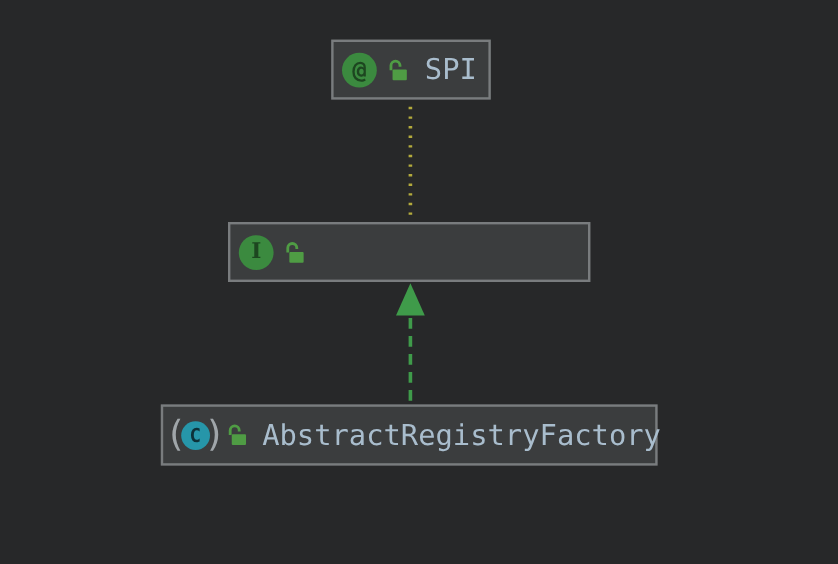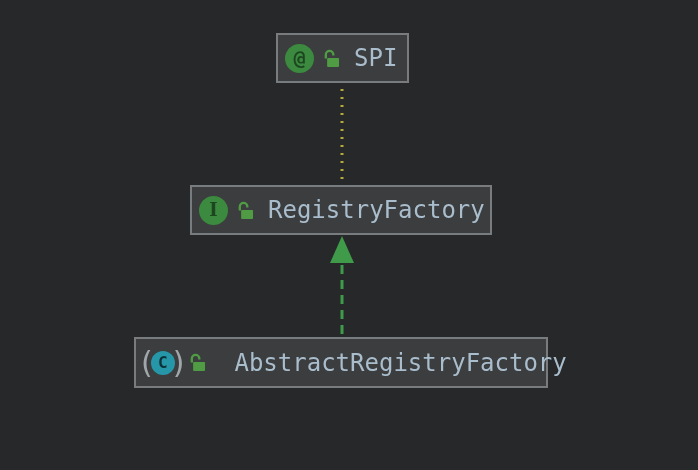--- a/index.html
+++ b/index.html
@@ -105,31 +105,30 @@
   </div>
 
   <div class="node" style="left:190px; top:185px; width:302px; height:50px;">
     <span class="circle-icon green">
       <span class="glyph-i">I</span>
     </span>
     <svg class="lock" viewBox="0 0 24 24" width="21" height="21" xmlns="http://www.w3.org/2000/svg">
       <path d="M5.5 12 V7.6 a4.3 4.3 0 0 1 8.6 0 V8.6" fill="none" stroke-width="2.7" stroke="#4f9c44"></path>
       <rect x="7" y="11.4" width="13.6" height="10.2" rx="1" fill="#4f9c44"></rect>
     </svg>
-    <span class="label">RegistryFactory</span>
   </div>
 
   <div class="node" style="left:134px; top:337px; width:414px; height:51px;">
     <span class="abstract-icon">
       <span class="paren">(</span>
       <span class="circle-icon teal">
         <span class="glyph-c">C</span>
       </span>
       <span class="paren">)</span>
     </span>
     <svg class="lock" style="margin-left:5px" viewBox="0 0 24 24" width="21" height="21" xmlns="http://www.w3.org/2000/svg">
       <path d="M5.5 12 V7.6 a4.3 4.3 0 0 1 8.6 0 V8.6" fill="none" stroke-width="2.7" stroke="#4f9c44"></path>
       <rect x="7" y="11.4" width="13.6" height="10.2" rx="1" fill="#4f9c44"></rect>
     </svg>
-    <span class="label" style="margin-left:26px">AbstractRegistryFactory</span>
+    <span class="label" style="margin-left:10px">AbstractRegistryFactory</span>
   </div>
 
 </div>
 
 </body></html>

